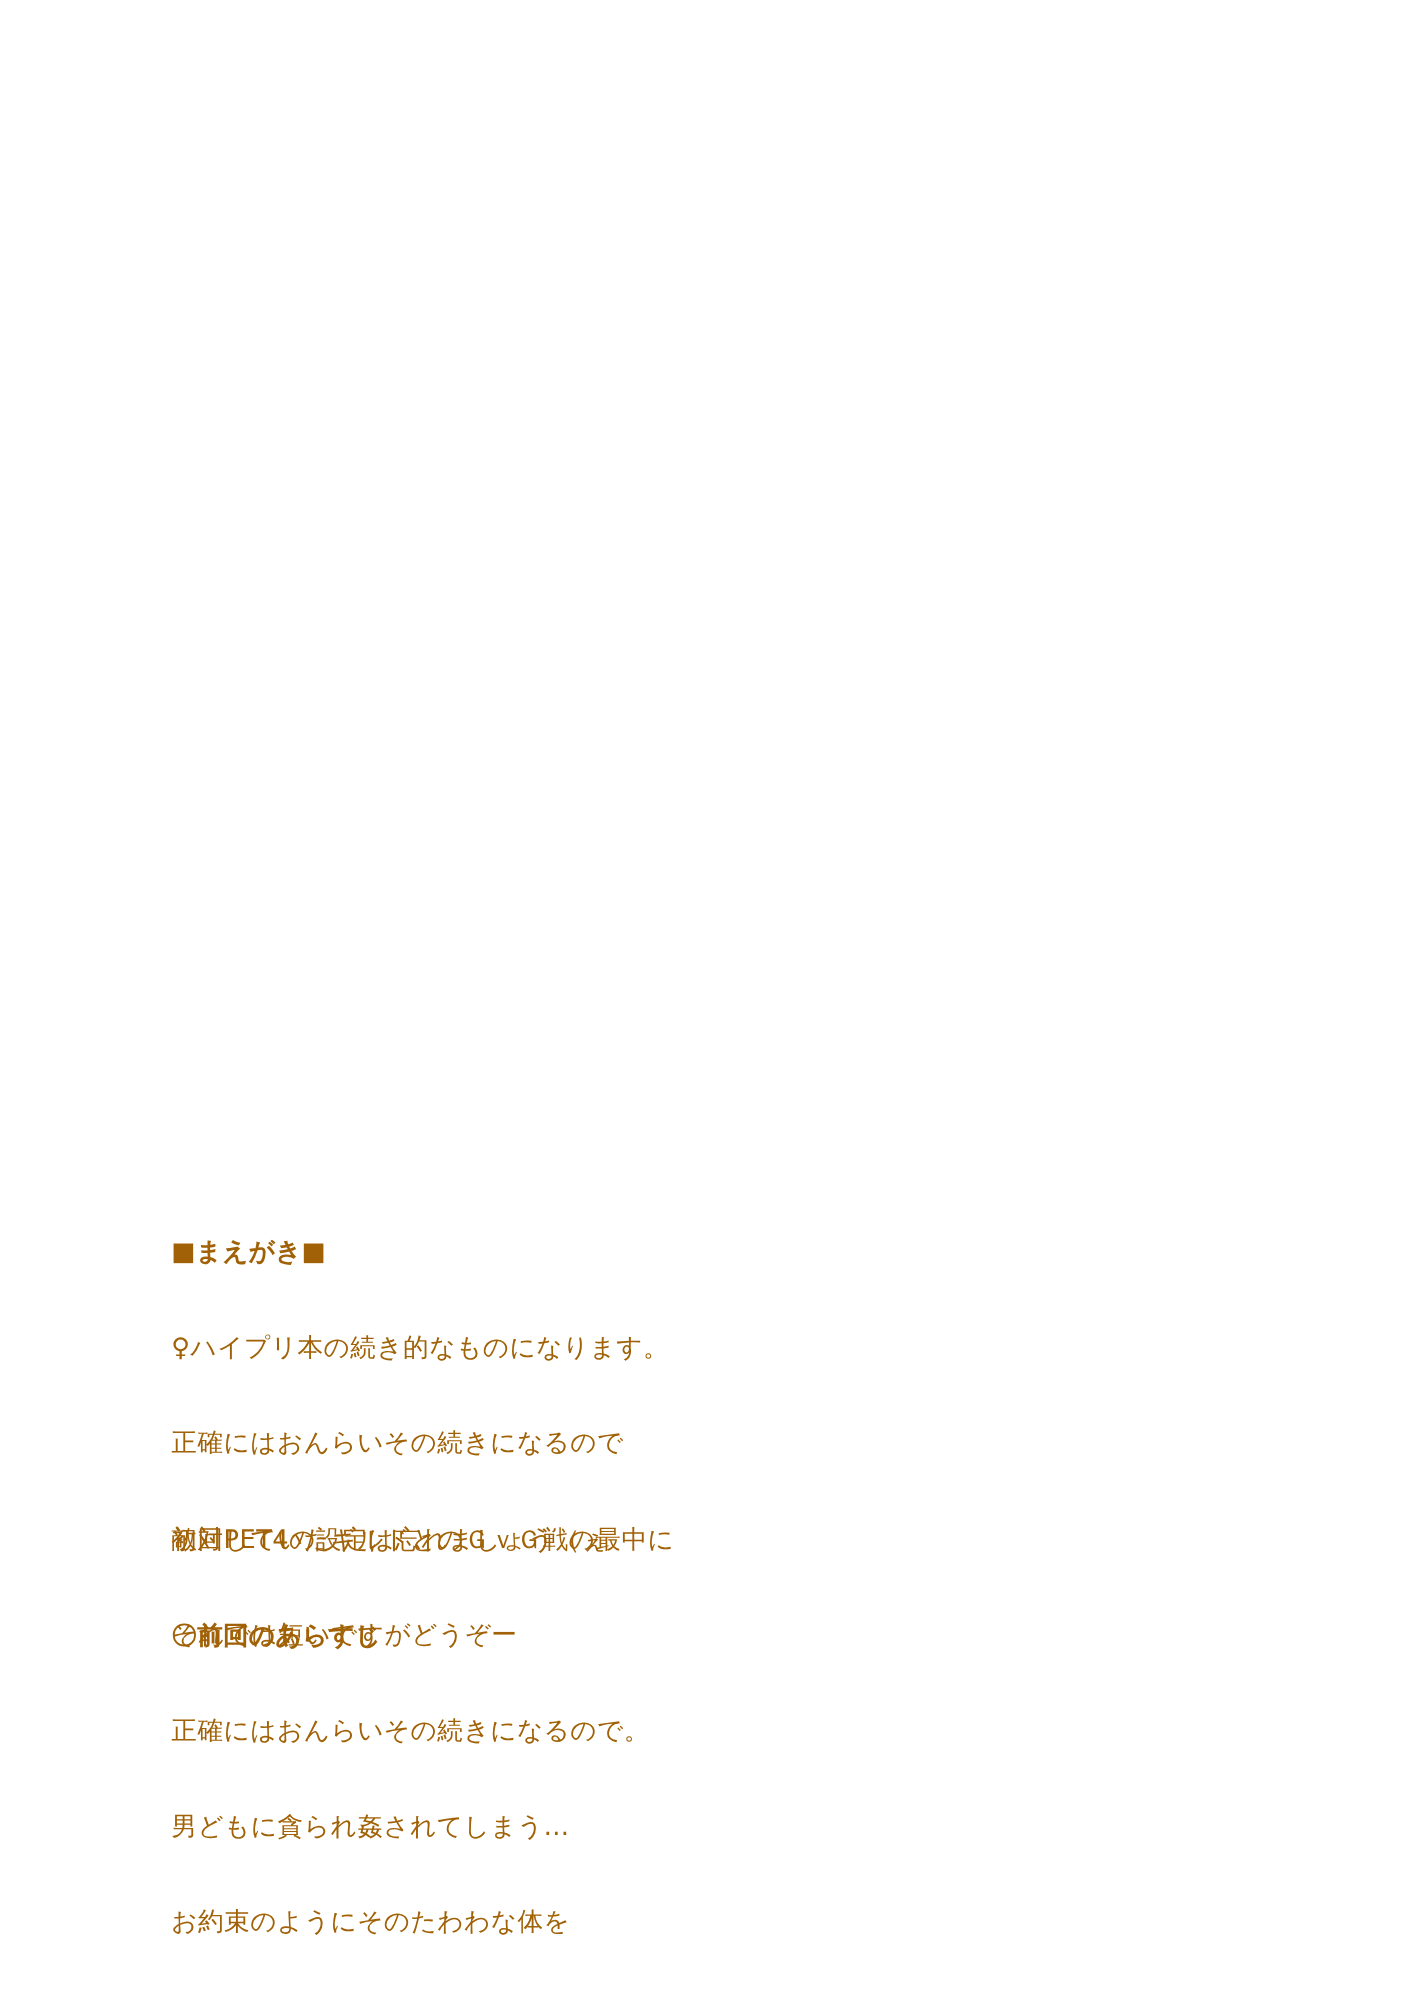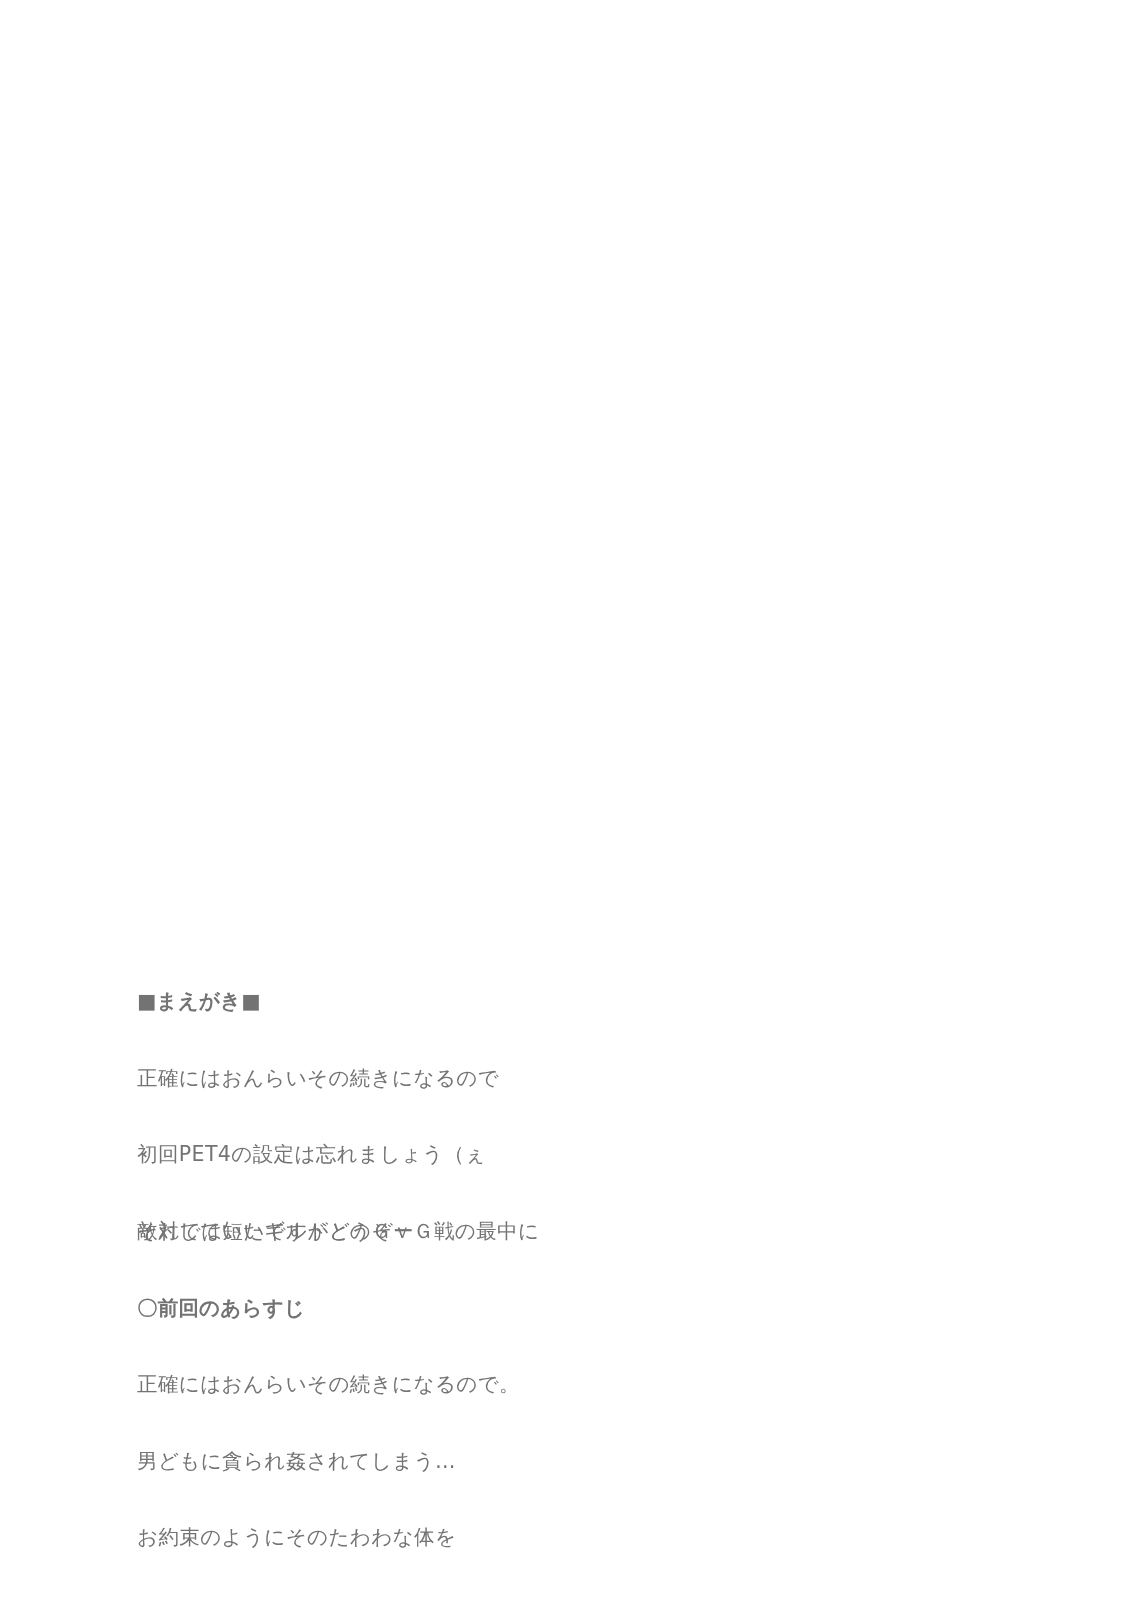--- a/index.html
+++ b/index.html
@@ -19,21 +19,21 @@
     position: absolute;
     inset: 0;
     background: #ffffff;
   }
   .text-block {
     position: absolute;
     left: 137px;
     font-size: 20.5px;
     line-height: 25.5px;
     letter-spacing: 0.4px;
-    color: #737373;
+    color: #a16207;
     white-space: pre;
   }
   #preface-block {
     top: 938px;
   }
   #summary-block {
     top: 1168px;
   }
   .line {
     display: block;
@@ -44,20 +44,21 @@
     letter-spacing: 0.2px;
   }
 </style>
 </head>
 <body>
 
 <div class="page">
 
   <div class="text-block" id="preface-block">
     <span class="line heading-line">■まえがき■</span>
+    <span class="line">♀ハイプリ本の続き的なものになります。</span>
     <span class="line">正確にはおんらいその続きになるので</span>
     <span class="line">初回PET4の設定は忘れましょう（ぇ</span>
     <span class="line">それでは短いですがどうぞー</span>
   </div>
 
   <div class="text-block" id="summary-block">
     <span class="line">敵対していたギルドとのＧｖＧ戦の最中に</span>
     <span class="line heading-line">〇前回のあらすじ</span>
     <span class="line">正確にはおんらいその続きになるので。</span>
     <span class="line">男どもに貪られ姦されてしまう…</span>

